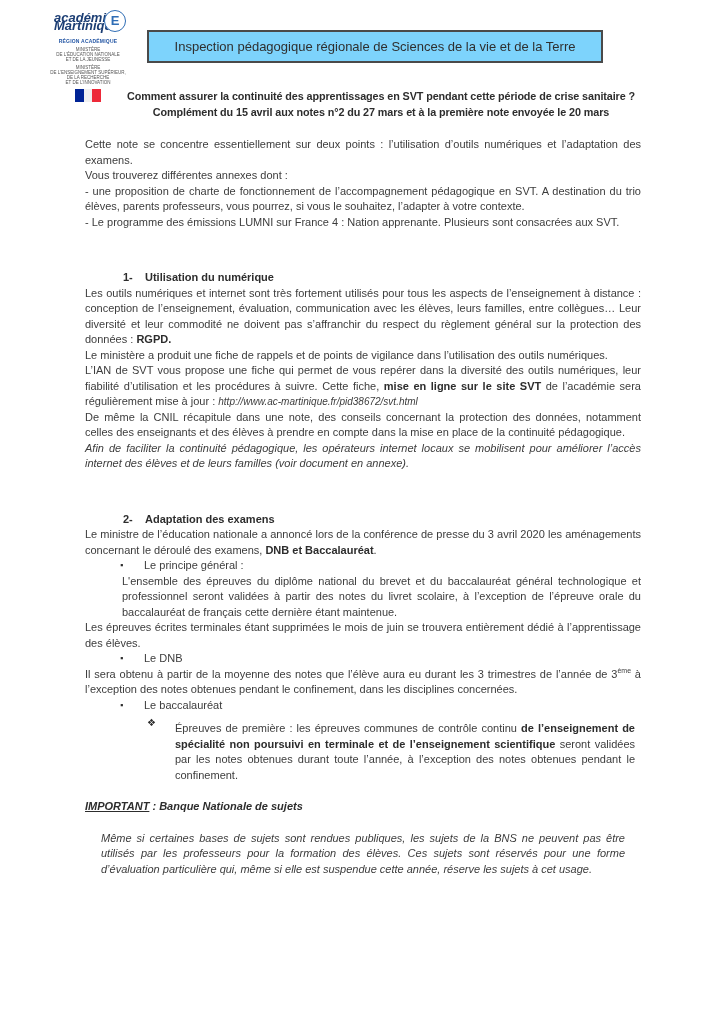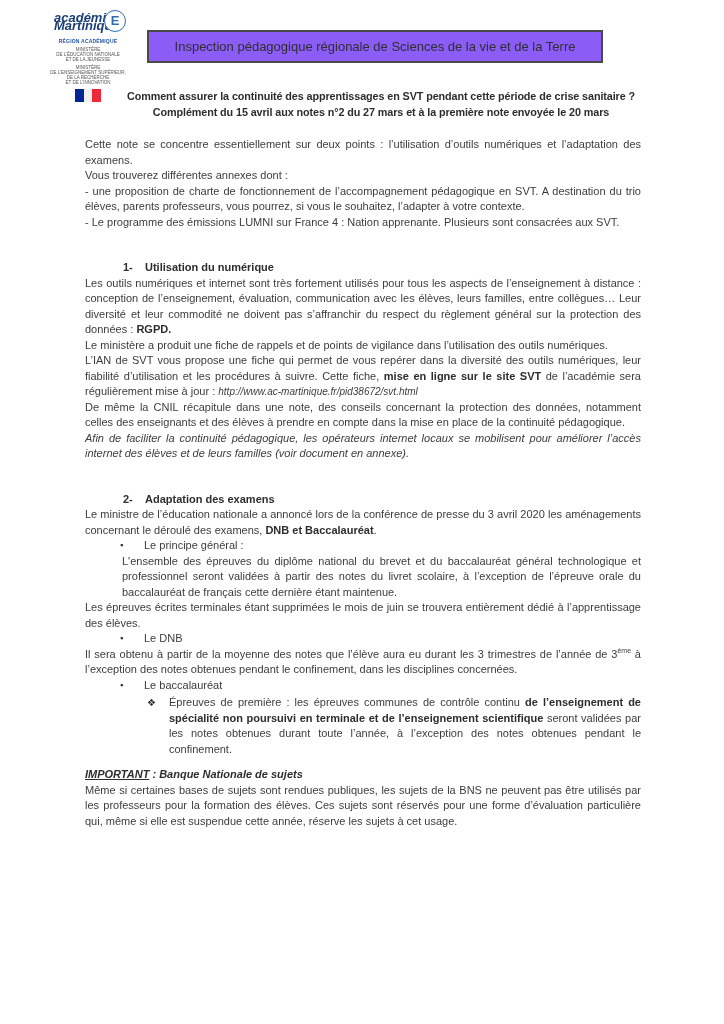--- a/index.html
+++ b/index.html
@@ -21,55 +21,55 @@
     border:1.5px solid #2f6db5; border-radius:50%; background:#fff; color:#2f6db5;
     font-weight:bold; font-size:13px; line-height:20px; text-align:center; }
   .logo-region { font-size:5px; font-weight:bold; color:#2456a4; margin-top:3px; letter-spacing:0.2px; }
   .logo-ministry { font-size:4.5px; line-height:5.2px; color:#555; margin-top:2.5px; }
   .flag { display:flex; width:26px; height:13px; margin:4px auto 0; }
   .f-b { flex:1; background:#002395; } .f-w { flex:1; background:#f0f0f0; } .f-r { flex:1; background:#ed2939; }
 
   
   .title-box { position:absolute; left:147px; top:30px; width:452px; height:29px;
     border:2px solid #4a4a4a; display:flex; align-items:center; justify-content:center;
-    font-size:13px; color:#2f2f2f; background:#8b5cf6; }
+    font-size:13px; color:#2f2f2f; background:#7dd3fc; }
 
   
   .content { position:absolute; left:85px; top:88px; width:556px;
     font-size:11px; line-height:15.5px; }
 
   .doc-subtitle { font-weight:bold; text-align:center; color:#2d2d2d;
     font-size:10.8px; line-height:16px; white-space:nowrap; letter-spacing:-0.1px;padding-left:36px; }
   .note-title { font-weight:bold; text-align:center; color:#1f8fd0;
     font-size:11.5px; margin-top:28px; }
 
   .para, p.para { margin:0; text-align:justify; }
   .block { margin:0; }
   .intro { margin-top:17px; }
   .gap14 { margin-top:14px; } .gap17 { margin-top:17px; }
   .gap19 { margin-top:19px; } .gap20 { margin-top:20px; }
 
-  .sec-heading { font-weight:bold; color:#2d2d2d; padding-left:38px; margin-top:30px; }
+  .sec-heading { font-weight:bold; color:#2d2d2d; padding-left:38px; margin-top:40px; }
   .sec-num { display:inline-block; width:22px; }
 
   .b { font-weight:bold; color:#2d2d2d; }
   .it { font-style:italic; }
   .url { font-size:10px;font-style:italic; }
 
   .bullet-row { padding-left:35px; margin-top:0; }
   .bullet-glyph { display:inline-block; width:24px; font-size:9px; color:#2d2d2d; vertical-align:1px; }
   .indent1 { padding-left:37px; }
 
   .sub-bullet-row { display:flex; padding-left:62px; margin-top:2px; }
   .sub-bullet-glyph { flex:0 0 22px; font-size:10px; color:#2d2d2d; }
-  .sub-text { margin:0; flex:1; text-align:justify; }
+  .sub-text { margin:6px; flex:1; text-align:justify; }
 
   .important-heading { margin:10px 0 0; font-weight:bold; font-style:italic; color:#2d2d2d; }
   .imp-label { text-decoration:underline; }
-  .imp-body { margin:0; text-align:justify; }
+  .imp-body { margin:16px; font-style:italic; text-align:justify; }
 
   sup.ord { font-size:7px; line-height:0; }
 </style>
 </head>
 <body>
 
 <div class="page">
 
   <div class="logo">
     <div class="logo-top">

